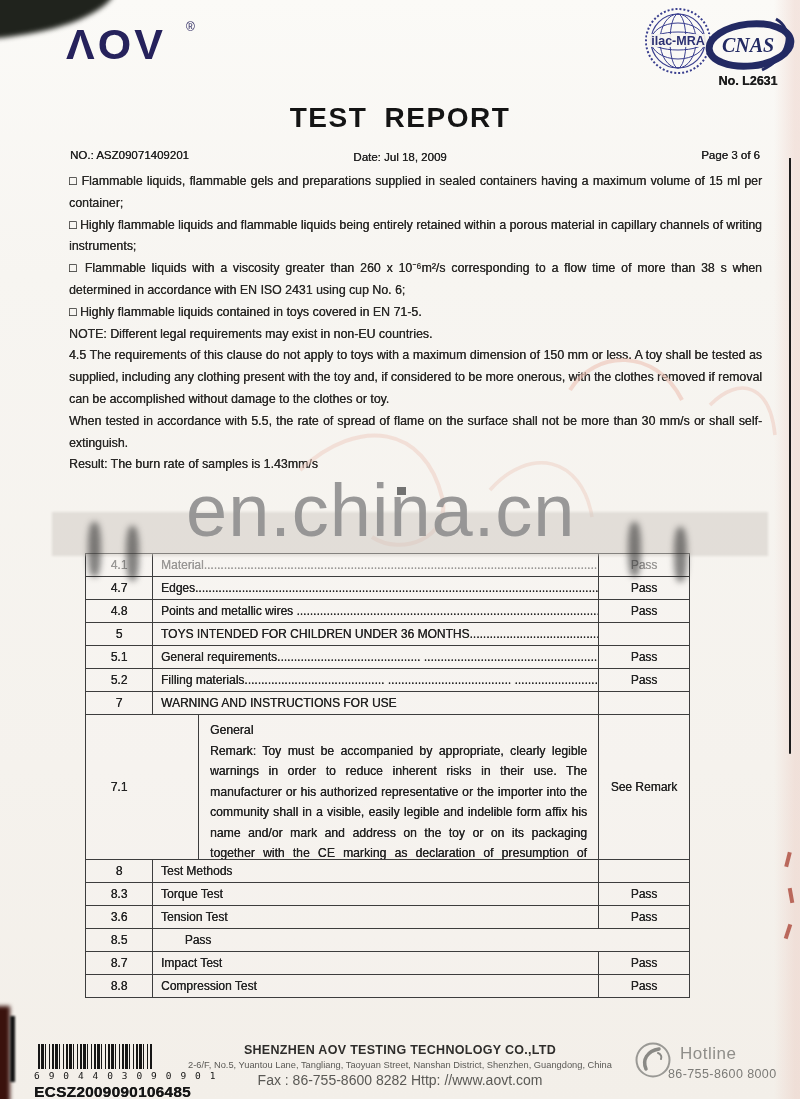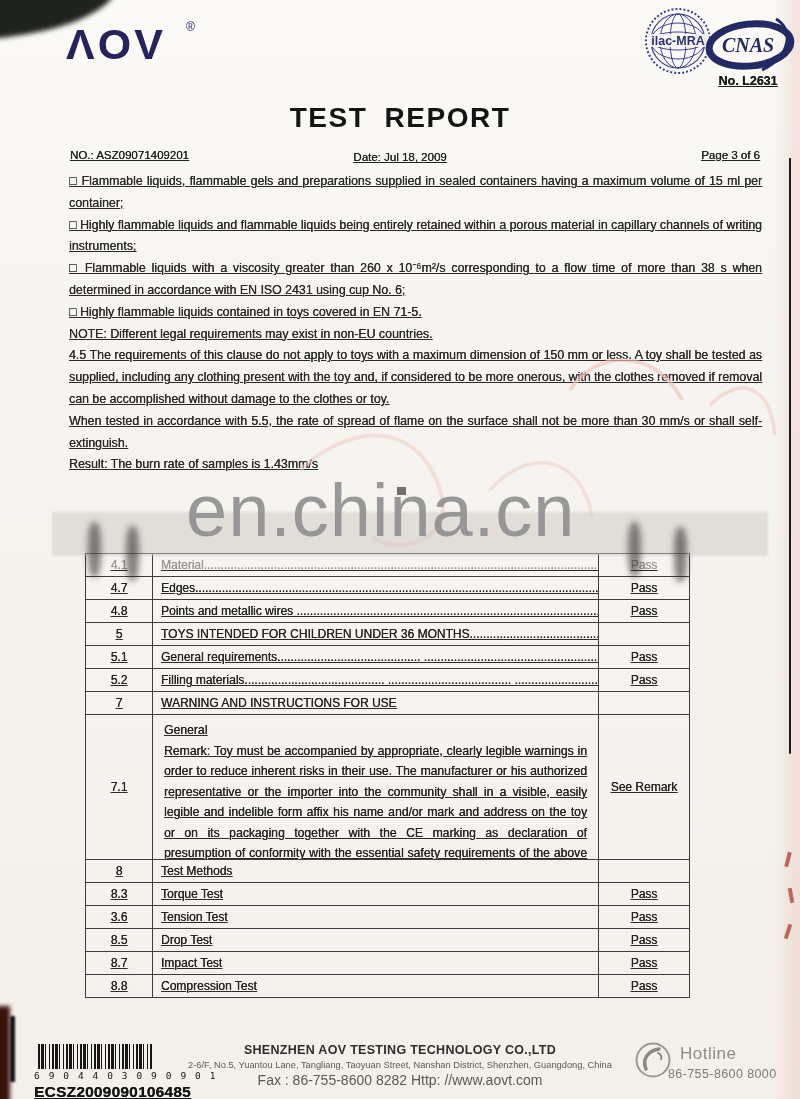--- a/index.html
+++ b/index.html
@@ -1,19 +1,19 @@
 <!DOCTYPE html>
 <html><head>
 <meta charset="utf-8">
 <style>
   html,body{margin:0;padding:0;width:800px;height:1099px;overflow:hidden;background:#e9e7e2;}
   .paper{position:relative;width:800px;height:1099px;overflow:hidden;
     background:linear-gradient(180deg,#fbfaf7 0%,#f7f5f1 25%,#f5f2ed 70%,#f3efe9 100%);
     font-family:"Liberation Sans", sans-serif;color:#2c2b29;}
-  .sb{text-shadow:0.25px 0 0 currentColor;text-decoration:underline;} 
+  .sb{text-shadow:0.25px 0 0 currentColor;} 
 
   
   .corner-tl{position:absolute;top:-26px;left:-42px;width:160px;height:58px;background:#20231d;
     border-radius:0 0 60% 30%;transform:rotate(-9deg);filter:blur(2.5px);}
   .right-tint{position:absolute;top:0;right:0;width:26px;height:1099px;
     background:linear-gradient(90deg,rgba(238,206,196,0) 0%,rgba(233,196,186,.38) 80%);}
   .right-line{position:absolute;left:789px;top:158px;width:2px;height:596px;background:#1c1c1c;
     border-radius:0 0 4px 4px;}
   .red-mark{position:absolute;width:4px;height:15px;background:#ad4a3c;filter:blur(.6px);opacity:.8;}
   .blotch-bl{position:absolute;left:-5px;top:1006px;width:15px;height:100px;background:#3a120d;
@@ -57,21 +57,21 @@
   .results-table{position:absolute;left:85px;top:553px;width:603px;z-index:10;
     border:1.4px solid #3d3d3d;background:rgba(255,255,255,.12);}
   .t-row{display:flex;min-height:22px;align-items:stretch;color:#242424;}
   .t-row + .t-row{border-top:1px solid #3d3d3d;}
   .t-row.tall{height:144px;}
   .t-row.obscured{color:#9a9896;}
   .cell{font-size:12px;}
   .c-num{width:66px;flex:0 0 66px;display:flex;align-items:center;justify-content:center;}
   .c-desc{flex:1;border-left:1px solid #3d3d3d;padding:0 8px;display:flex;align-items:center;
     overflow:hidden;white-space:nowrap;}
-  .tall .c-desc{display:block;white-space:normal;padding:5px 11px 6px;}
+  .tall .c-desc{display:block;white-space:normal;padding:5px 11px 6px;margin-left:46px;}
   .c-res{width:90px;flex:0 0 90px;border-left:1px solid #3d3d3d;display:flex;align-items:center;
     justify-content:center;}
   .remark-title{font-size:12.2px;line-height:20.5px;text-align:left;}
   .remark-body{font-size:12.2px;line-height:20.6px;text-align:justify;}
 
   
   .footer-center{position:absolute;left:70px;top:1043px;width:660px;text-align:center;}
   .f-company{font-size:12.5px;font-weight:700;color:#2e2d2b;letter-spacing:.3px;}
   .f-address{font-size:9.3px;color:#5a5955;margin-top:3px;}
   .f-fax{font-size:14px;color:#5a5955;margin-top:2px;}
@@ -214,21 +214,20 @@
         <div class="cell c-desc">Torque Test</div>
         <div class="cell c-res">Pass</div>
       </div>
       <div class="t-row">
         <div class="cell c-num">3.6</div>
         <div class="cell c-desc">Tension Test</div>
         <div class="cell c-res">Pass</div>
       </div>
       <div class="t-row">
         <div class="cell c-num">8.5</div>
-        <div class="cell c-desc">Drop Test</div>
         <div class="cell c-res">Pass</div>
       </div>
       <div class="t-row">
         <div class="cell c-num">8.7</div>
         <div class="cell c-desc">Impact Test</div>
         <div class="cell c-res">Pass</div>
       </div>
       <div class="t-row">
         <div class="cell c-num">8.8</div>
         <div class="cell c-desc">Compression Test</div>

